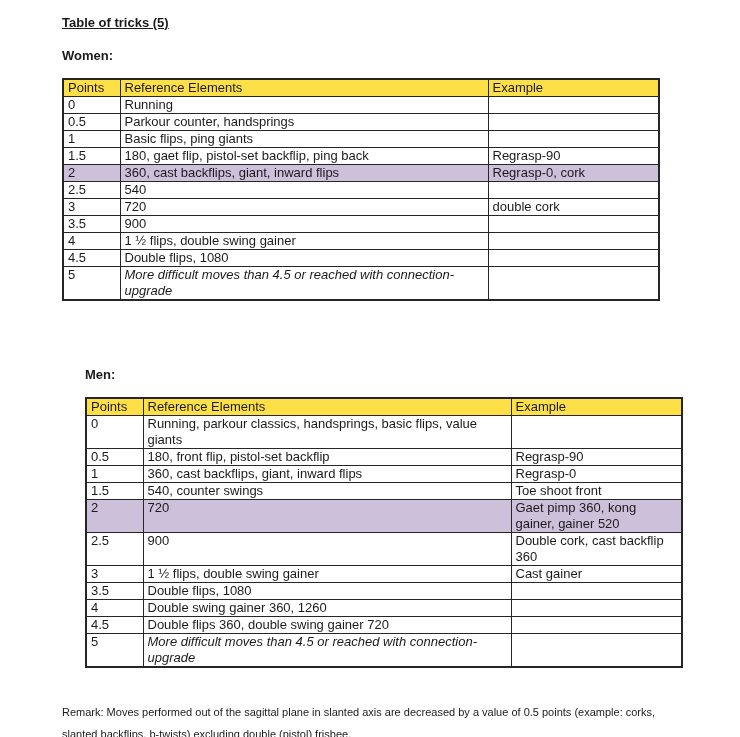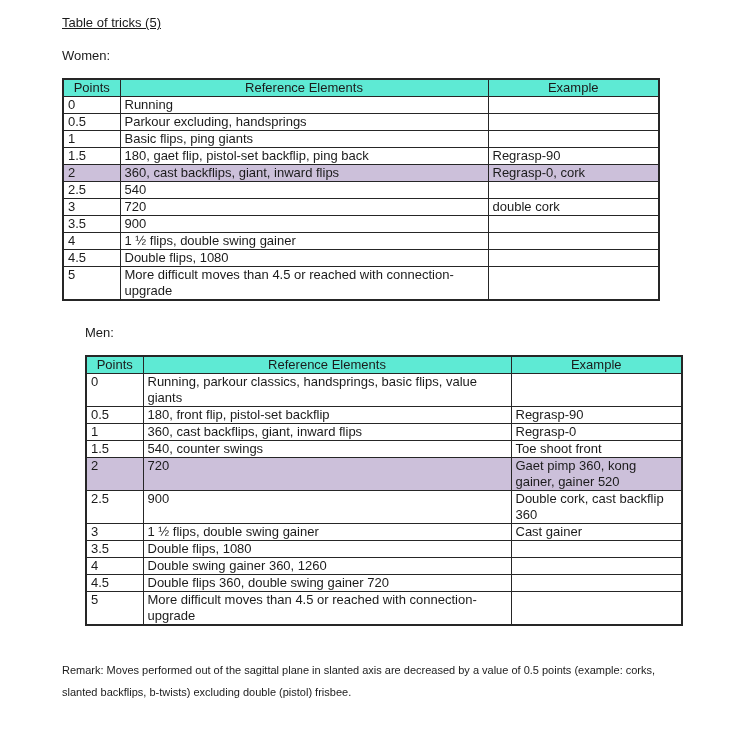--- a/index.html
+++ b/index.html
@@ -13,58 +13,58 @@
     font-family: "Liberation Sans", sans-serif;
     font-size: 13px;
     color: #1b1b1b;
     overflow: hidden;
   }
   .doc {
     padding: 14px 0 0 62px;
   }
   .page-title {
     font-size: 13px;
-    font-weight: normal;
+    font-weight: bold;
     text-decoration: underline;
     margin: 0 0 16px 0;
     line-height: 17px;
   }
   .section-label {
     margin: 0 0 14px 0;
     line-height: 17px;
+    font-weight: bold;
   }
   .men-section {
-    margin-top: 23px;
+    margin-top: 65px;
     padding-left: 23px;
   }
   table.tricks {
     border-collapse: collapse;
     width: 596px;
     table-layout: fixed;
     border: 2px solid #262626;
   }
   table.tricks th,
   table.tricks td {
     border: 1px solid #262626;
     padding: 0 4px;
     line-height: 16px;
     vertical-align: top;
     text-align: left;
     font-weight: normal;
     overflow: hidden;
   }
   table.tricks th {
-    background: #5eead4;
-    text-align: center;
+    background: #fde047;
   }
   col.c-points   { width: 57px; }
   col.c-ref      { width: 368px; }
   col.c-example  { width: 171px; }
   tr.hl td { background: #ccc0da; }
-  td.it { }
+  td.it { font-style: italic; }
   .remark {
     margin: 33px 0 0 0;
     max-width: 608px;
     font-size: 11px;
     line-height: 22px;
   }
 </style>
 </head>
 <body>
 
@@ -88,21 +88,21 @@
         </tr>
       </thead>
       <tbody>
           <tr>
             <td>0</td>
             <td>Running</td>
             <td></td>
           </tr>
           <tr>
             <td>0.5</td>
-            <td>Parkour excluding, handsprings</td>
+            <td>Parkour counter, handsprings</td>
             <td></td>
           </tr>
           <tr>
             <td>1</td>
             <td>Basic flips, ping giants</td>
             <td></td>
           </tr>
           <tr>
             <td>1.5</td>
             <td>180, gaet flip, pistol-set backflip, ping back</td>

